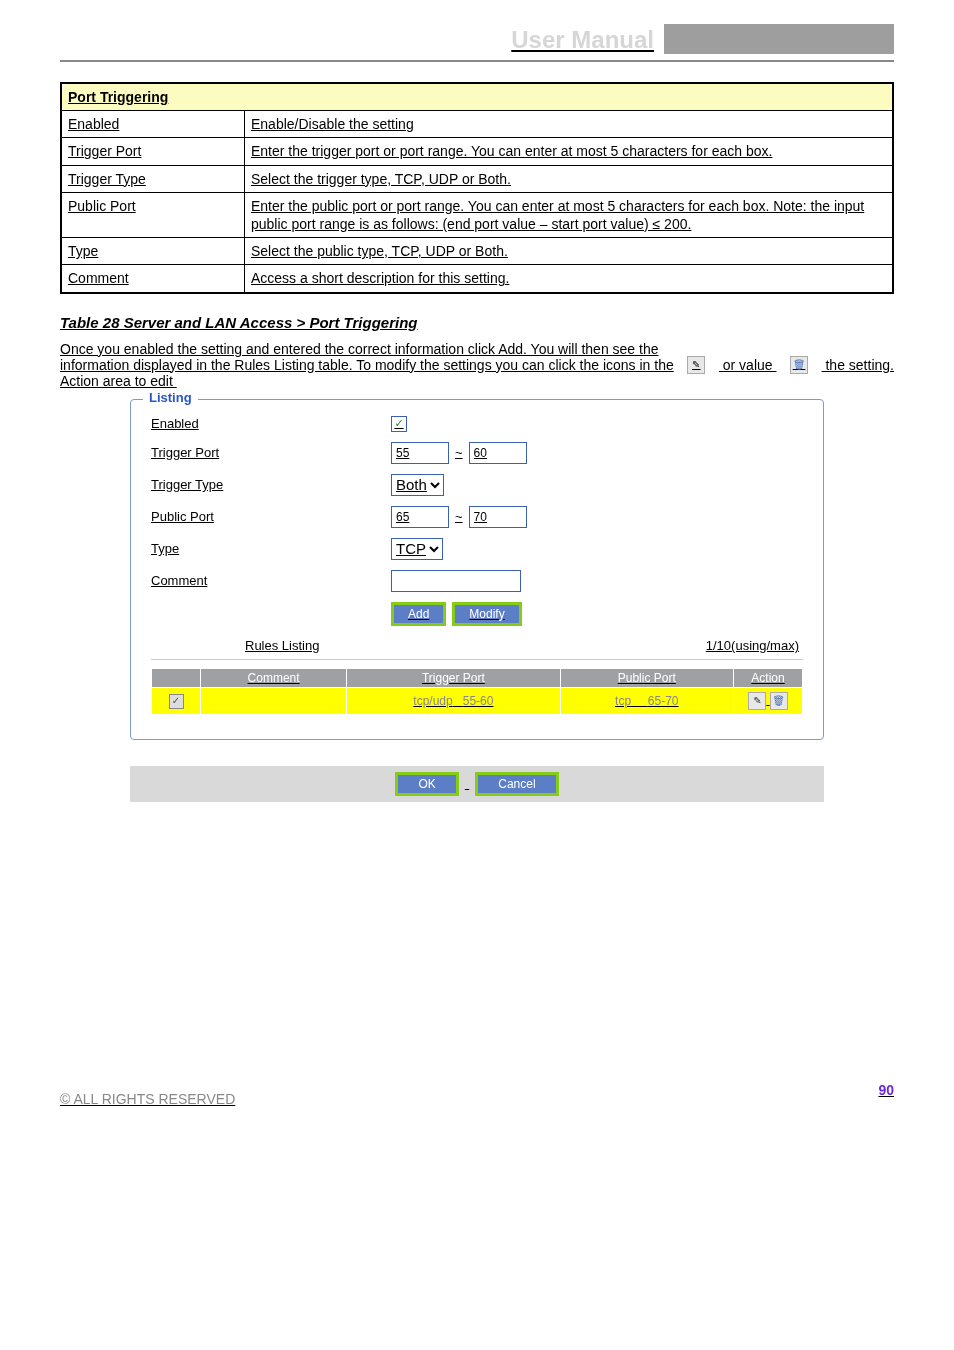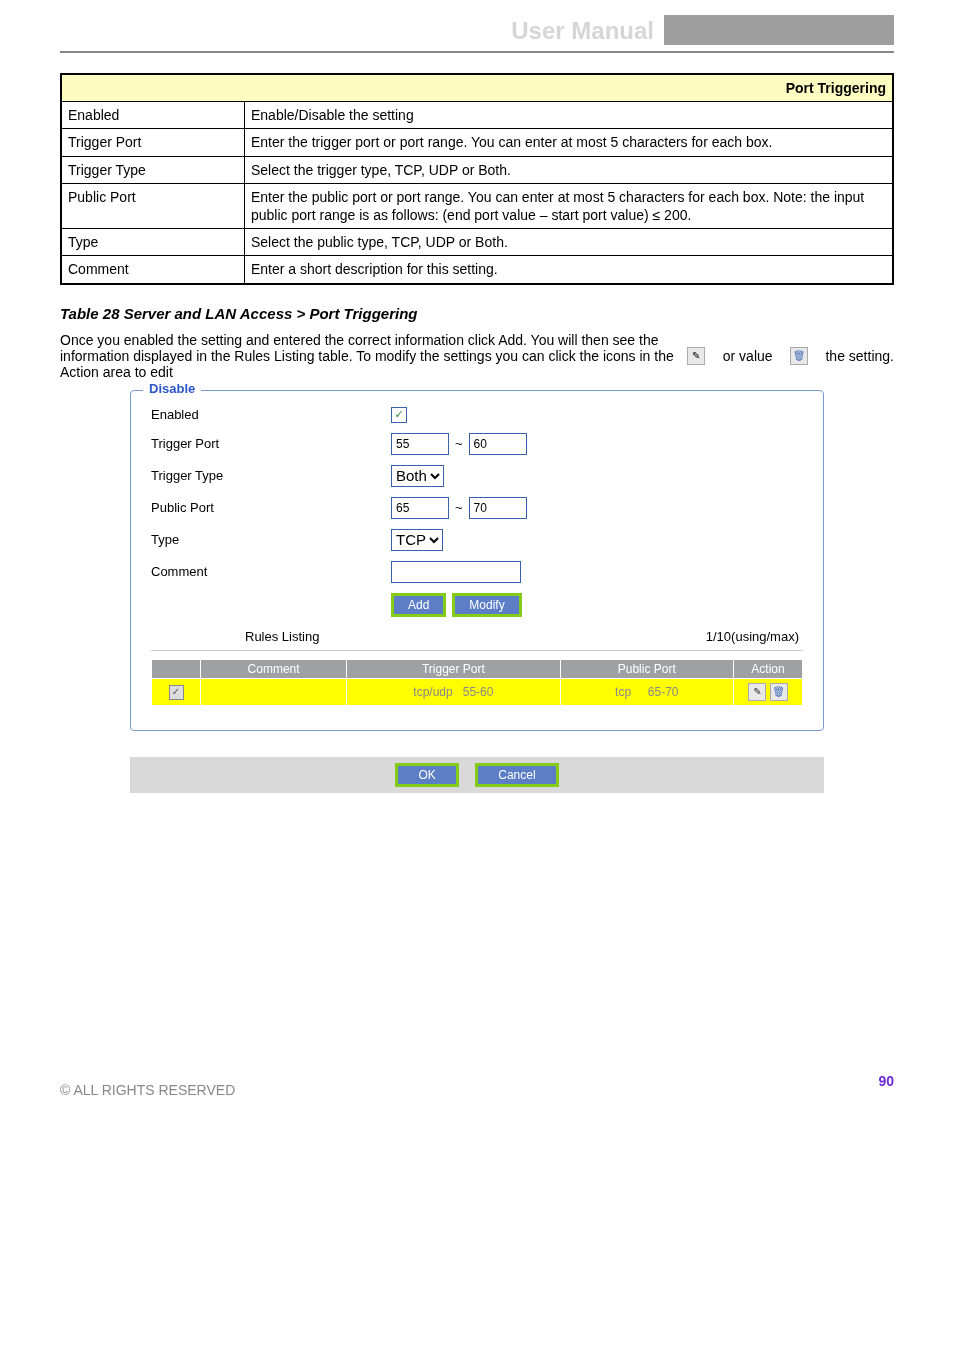--- a/index.html
+++ b/index.html
@@ -5,21 +5,22 @@
   html, body {
     margin: 0;
     padding: 0;
     background: #fff;
     font-family: Arial, sans-serif;
     color: #000;
   }
   .page {
     width: 954px;
     margin: 0 auto;
-    padding: 15px 0 60px;
+    padding: 24px 0 60px;
+    text-decoration: underline;
   }
   .header-row {
     display: flex;
     align-items: flex-end;
     padding: 0 60px;
   }
   .user-manual {
     flex: 1;
     text-align: right;
     font-size: 24px;
@@ -47,22 +48,23 @@
   .def-table td, .def-table th {
     border: 1px solid #000;
     vertical-align: top;
     padding: 4px 6px;
     font-size: 14px;
     line-height: 1.3;
   }
   .def-table th {
     background: #fdfcc0;
     font-weight: bold;
-    text-align: right;
+    text-align: left;
     font-size: 14px;
+    border-radius: 9px;
   }
   .def-table .col-label {
     width: 170px;
     font-family: Arial, sans-serif;
   }
   .caption {
     text-align: left;
     font-weight: bold;
     font-style: italic;
     font-size: 15px;
@@ -249,40 +251,40 @@
     <tr>
       <td class="col-label">Public Port</td>
       <td>Enter the public port or port range. You can enter at most 5 characters for each box. Note: the input public port range is as follows: (end port value – start port value) ≤ 200.</td>
     </tr>
     <tr>
       <td class="col-label">Type</td>
       <td>Select the public type, TCP, UDP or Both.</td>
     </tr>
     <tr>
       <td class="col-label">Comment</td>
-      <td>Enter a short description for this setting.</td>
+      <td>Access a short description for this setting.</td>
     </tr>
   </tbody>
     </table>
 
   <div class="caption">Table 28 Server and LAN Access &gt; Port Triggering</div>
 
   <div class="edit-note">
     <span class="txt">Once you enabled the setting and entered the correct information click Add. You will then see the
 information displayed in the Rules Listing table. To modify the settings you can click the icons in the
 Action area to edit </span>
     <span class="icon-sq">✎</span>
     <span class="txt"> or value </span>
     <span class="icon-sq trash">🗑</span>
     <span class="txt"> the setting.</span>
   </div>
 
   <div class="shot-wrap">
     <div class="settings-fieldset">
-      <div class="legend">Disable</div>
+      <div class="legend">Listing</div>
 
       <div class="form-row">
         <div class="lbl">Enabled</div>
         <div class="val">
           <span class="chk">✓</span>
         </div>
       </div>
 
       <div class="form-row">
         <div class="lbl">Trigger Port</div>

